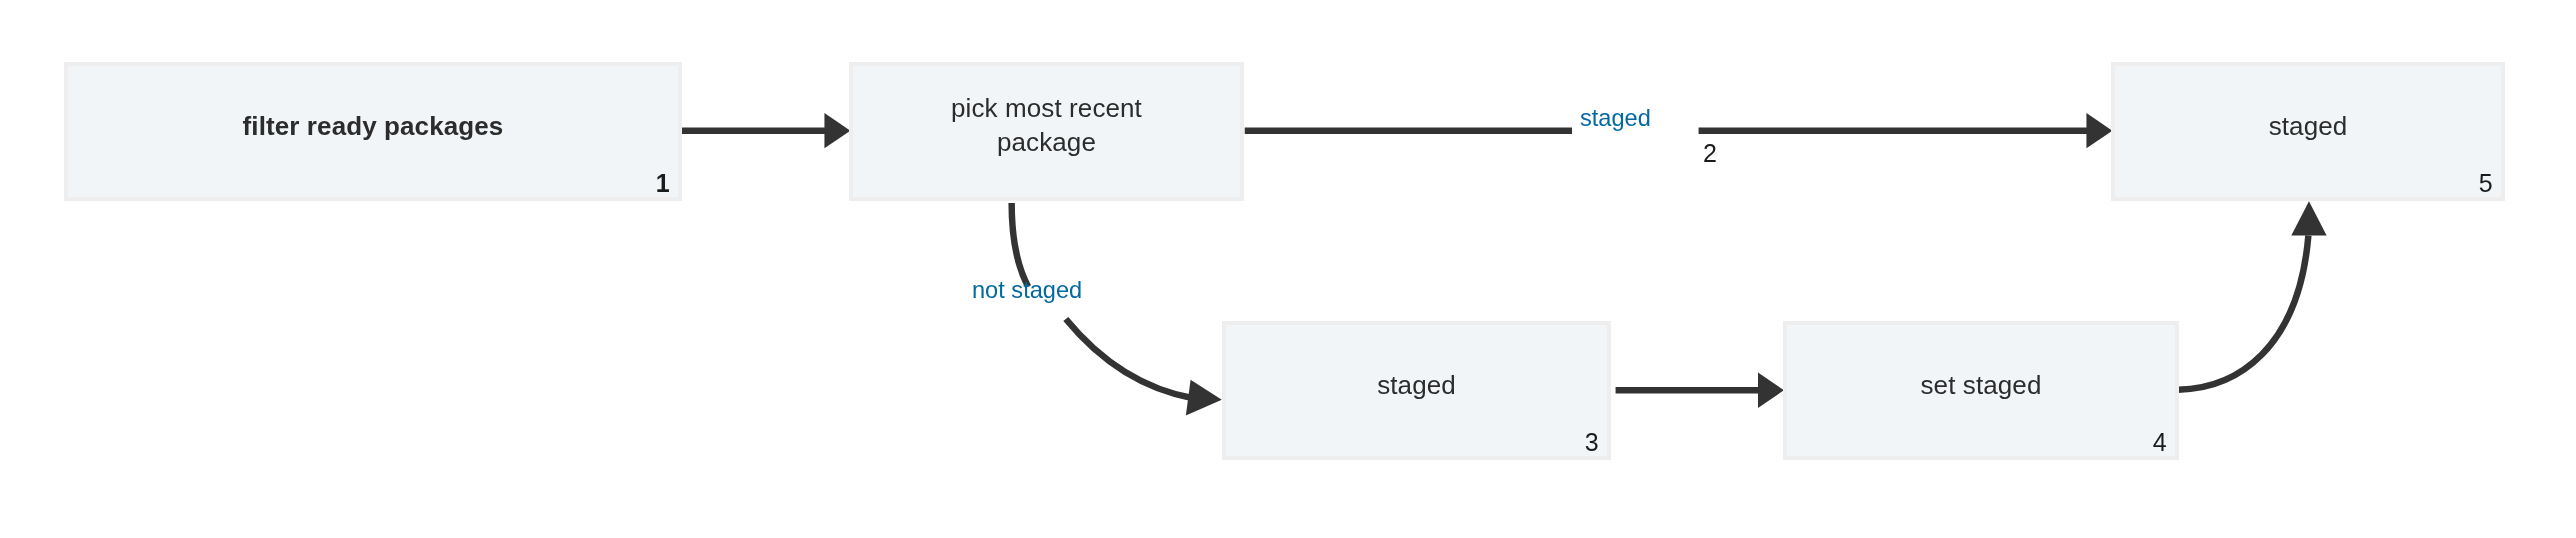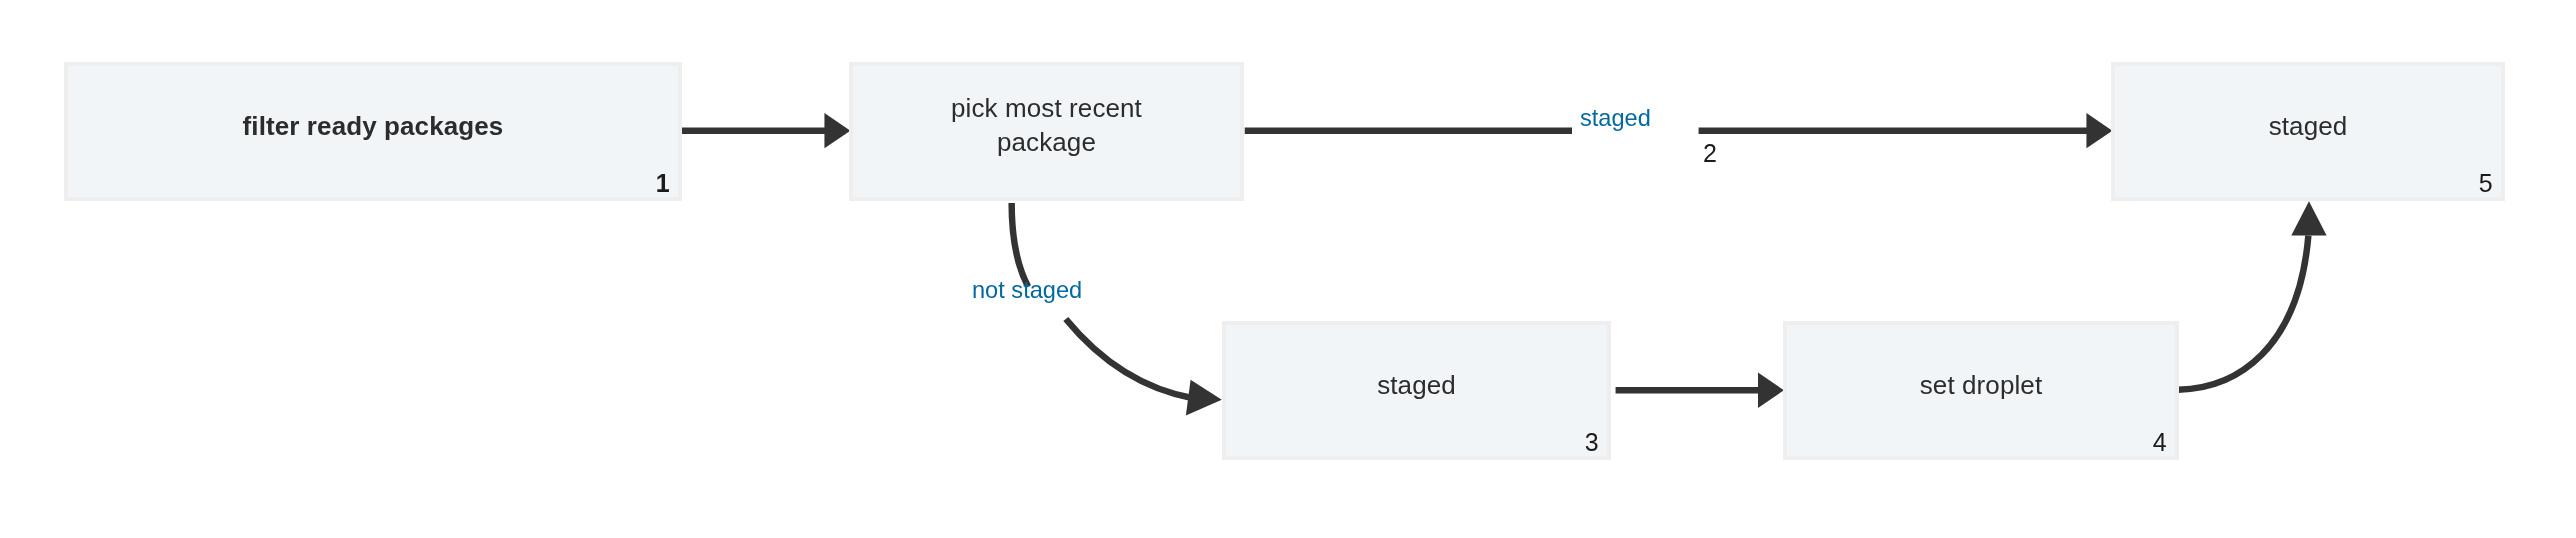--- a/index.html
+++ b/index.html
@@ -151,21 +151,21 @@
 
   <div class="node" id="node-3">
     <div class="node-inner">
       <div class="node-label">staged</div>
       <div class="node-num">3</div>
     </div>
   </div>
 
   <div class="node" id="node-4">
     <div class="node-inner">
-      <div class="node-label">set droplet</div>
+      <div class="node-label">set staged</div>
       <div class="node-num">4</div>
     </div>
   </div>
 
   <div class="node" id="node-5">
     <div class="node-inner">
       <div class="node-label">staged</div>
       <div class="node-num">5</div>
     </div>
   </div>

